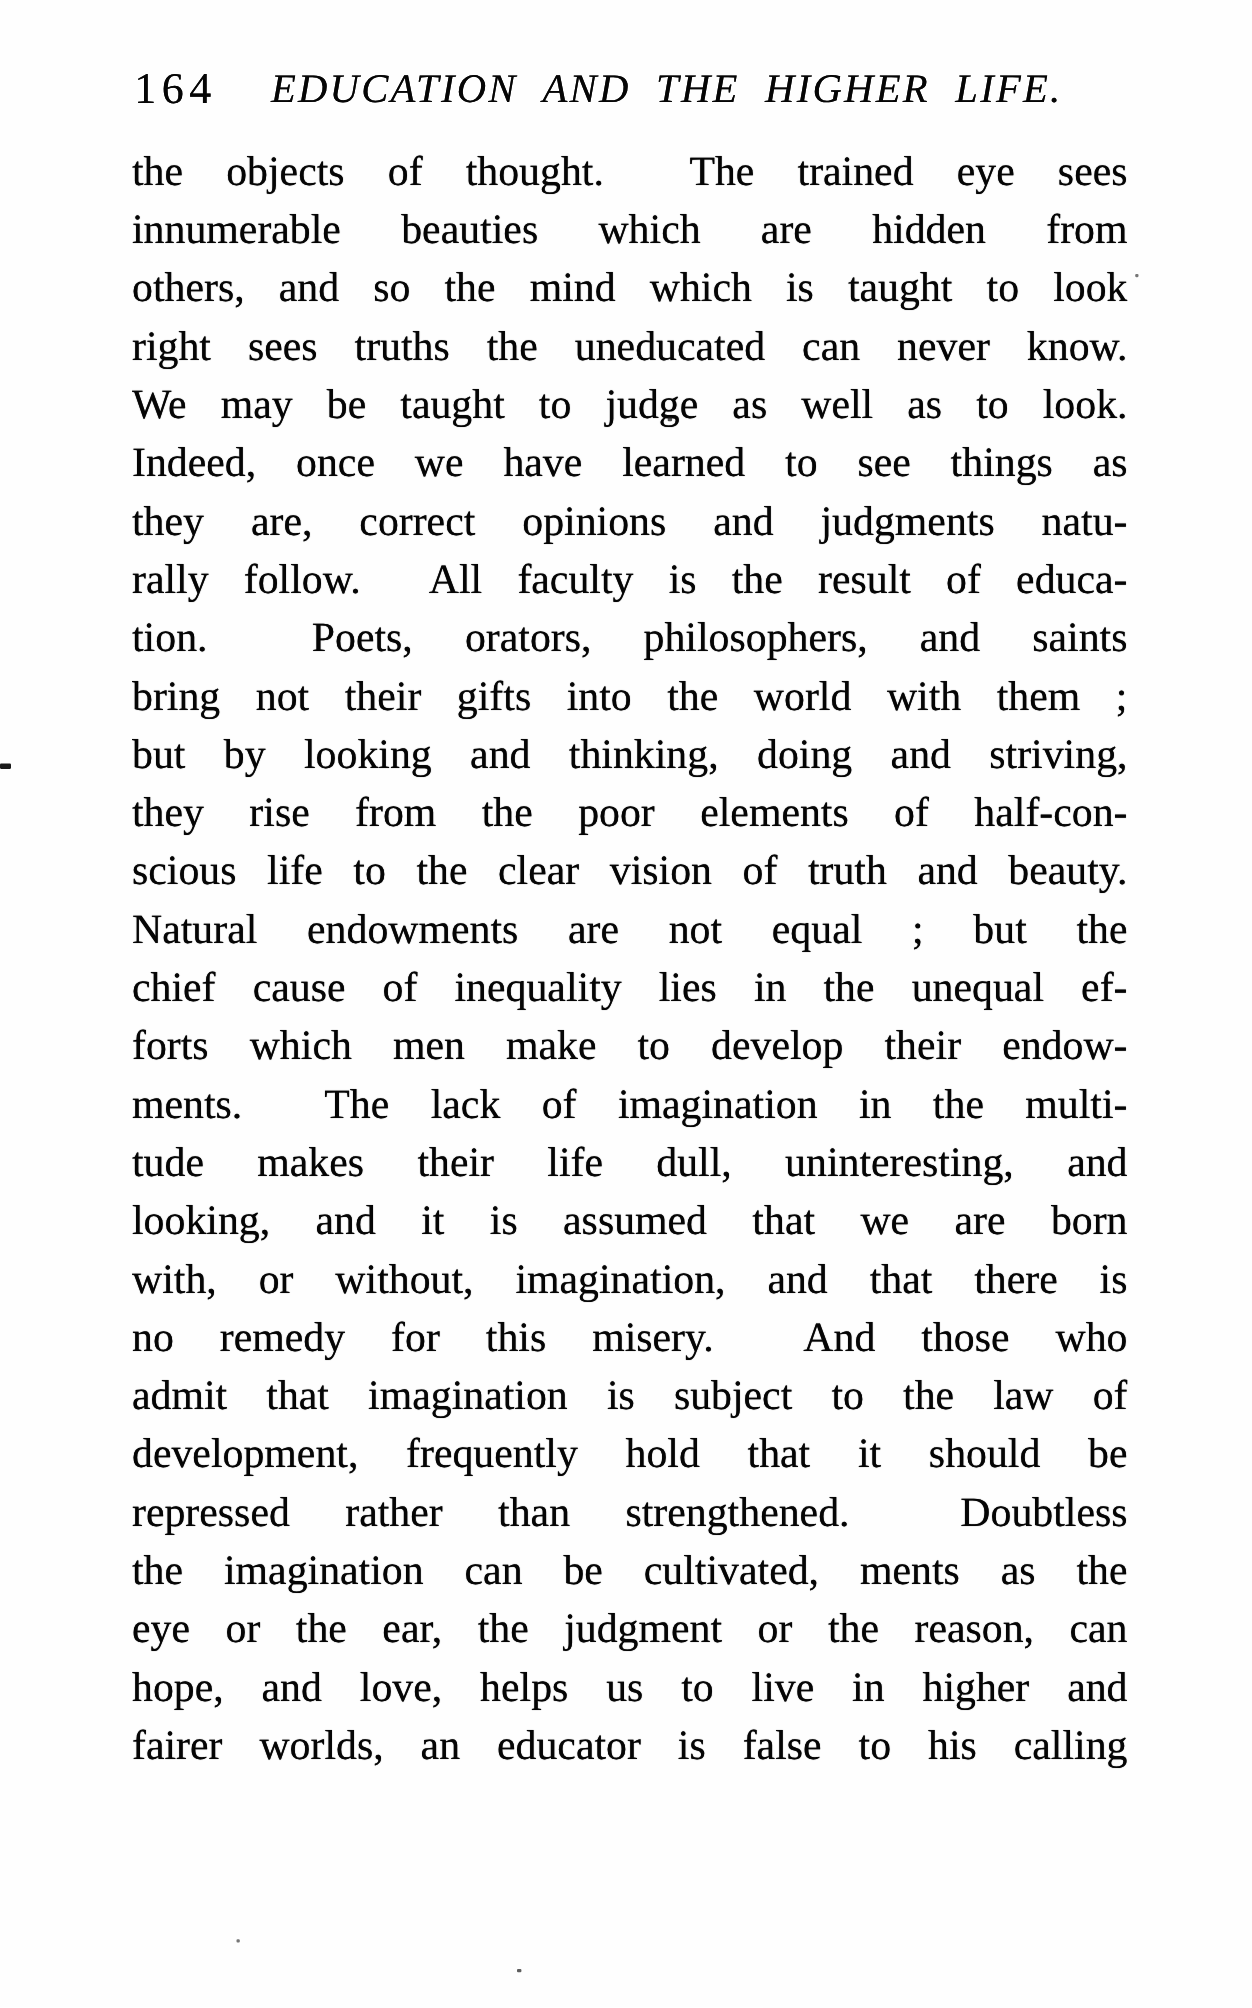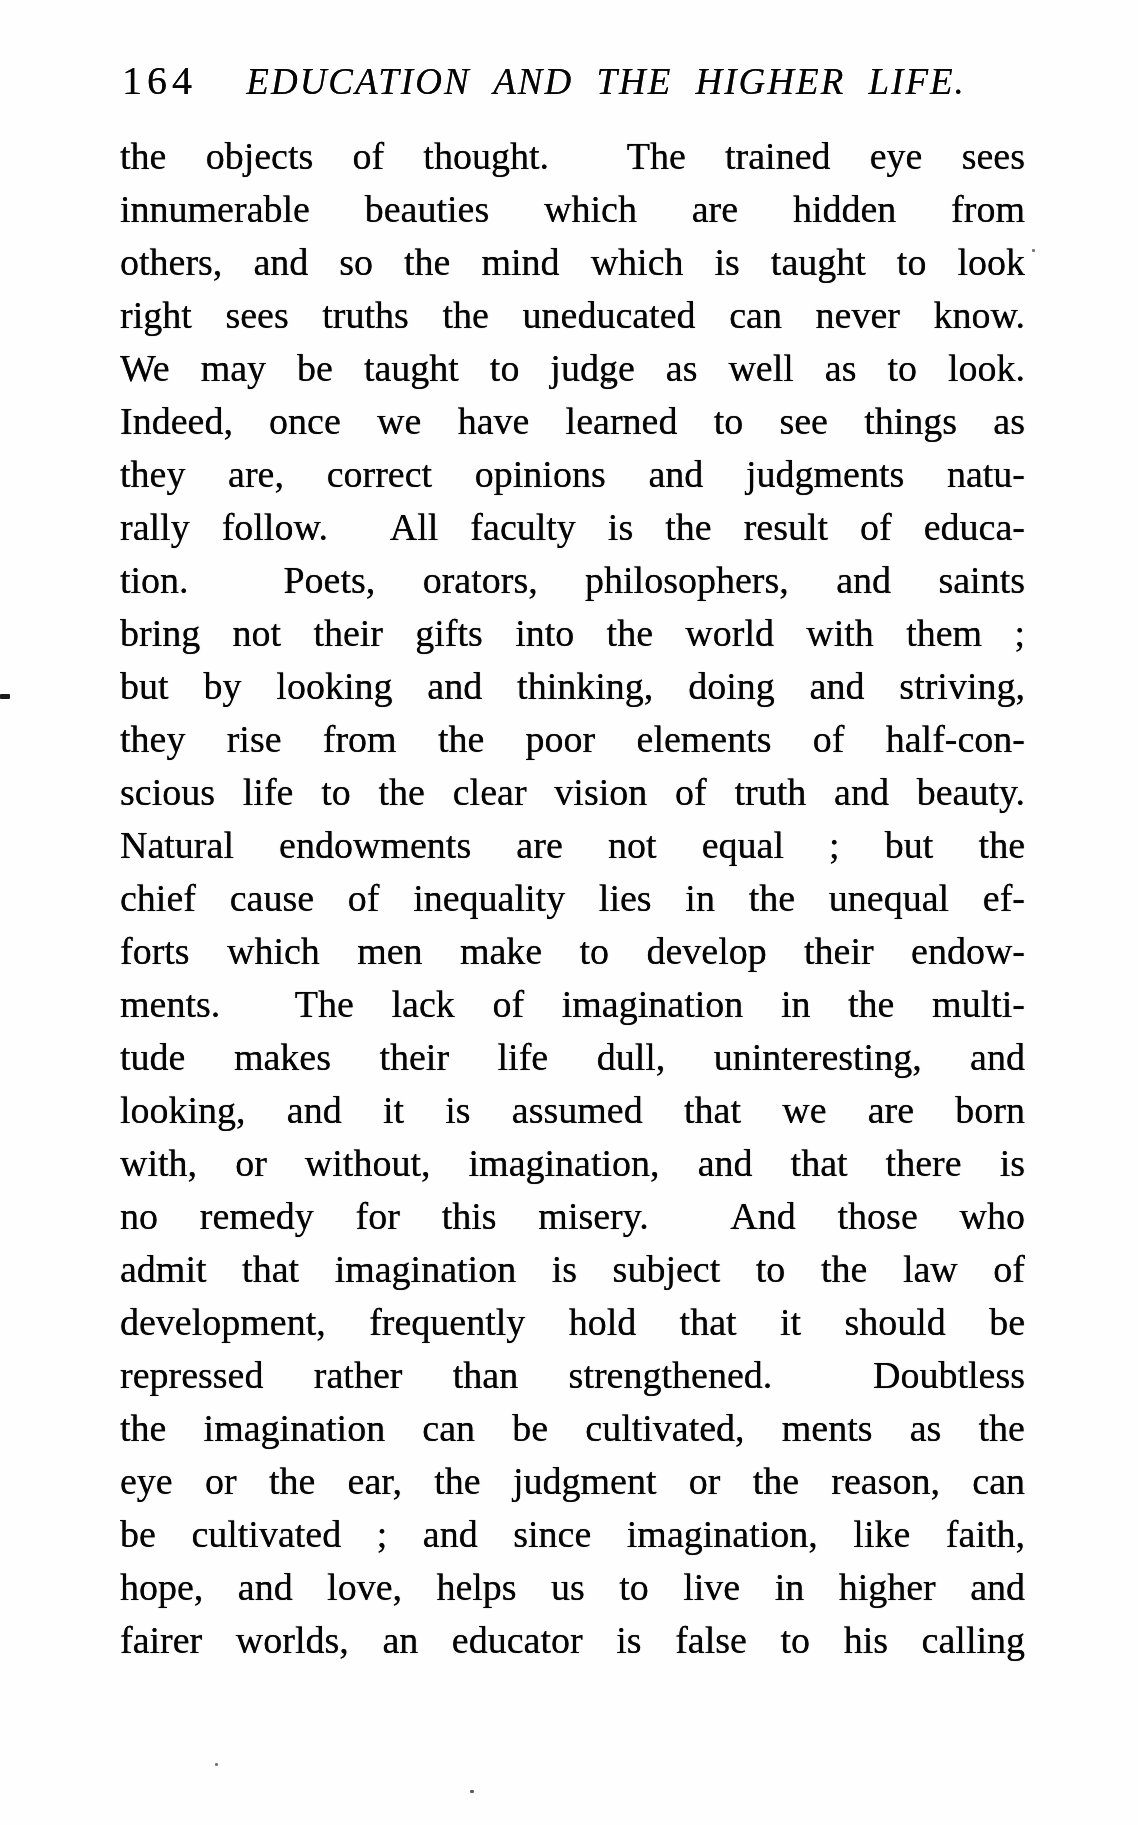--- a/index.html
+++ b/index.html
@@ -101,21 +101,20 @@
       <div class="line">ments.&nbsp; The lack of imagination in the multi-</div>
       <div class="line">tude makes their life dull, uninteresting, and</div>
       <div class="line">looking, and it is assumed that we are born</div>
       <div class="line">with, or without, imagination, and that there is</div>
       <div class="line">no remedy for this misery.&nbsp; And those who</div>
       <div class="line">admit that imagination is subject to the law of</div>
       <div class="line">development, frequently hold that it should be</div>
       <div class="line">repressed rather than strengthened.&nbsp; Doubtless</div>
       <div class="line">the imagination can be cultivated, ments as the</div>
       <div class="line">eye or the ear, the judgment or the reason, can</div>
-      <div class="line">be cultivated ; and since imagination, like faith,</div>
       <div class="line">hope, and love, helps us to live in higher and</div>
       <div class="line">fairer worlds, an educator is false to his calling</div>
     </div>
 
   <div class="speck speck-dash"></div>
   <div class="speck speck-dot1"></div>
   <div class="speck speck-dot2"></div>
   <div class="speck speck-dot3"></div>
   <div class="speck speck-dot4"></div>
 

